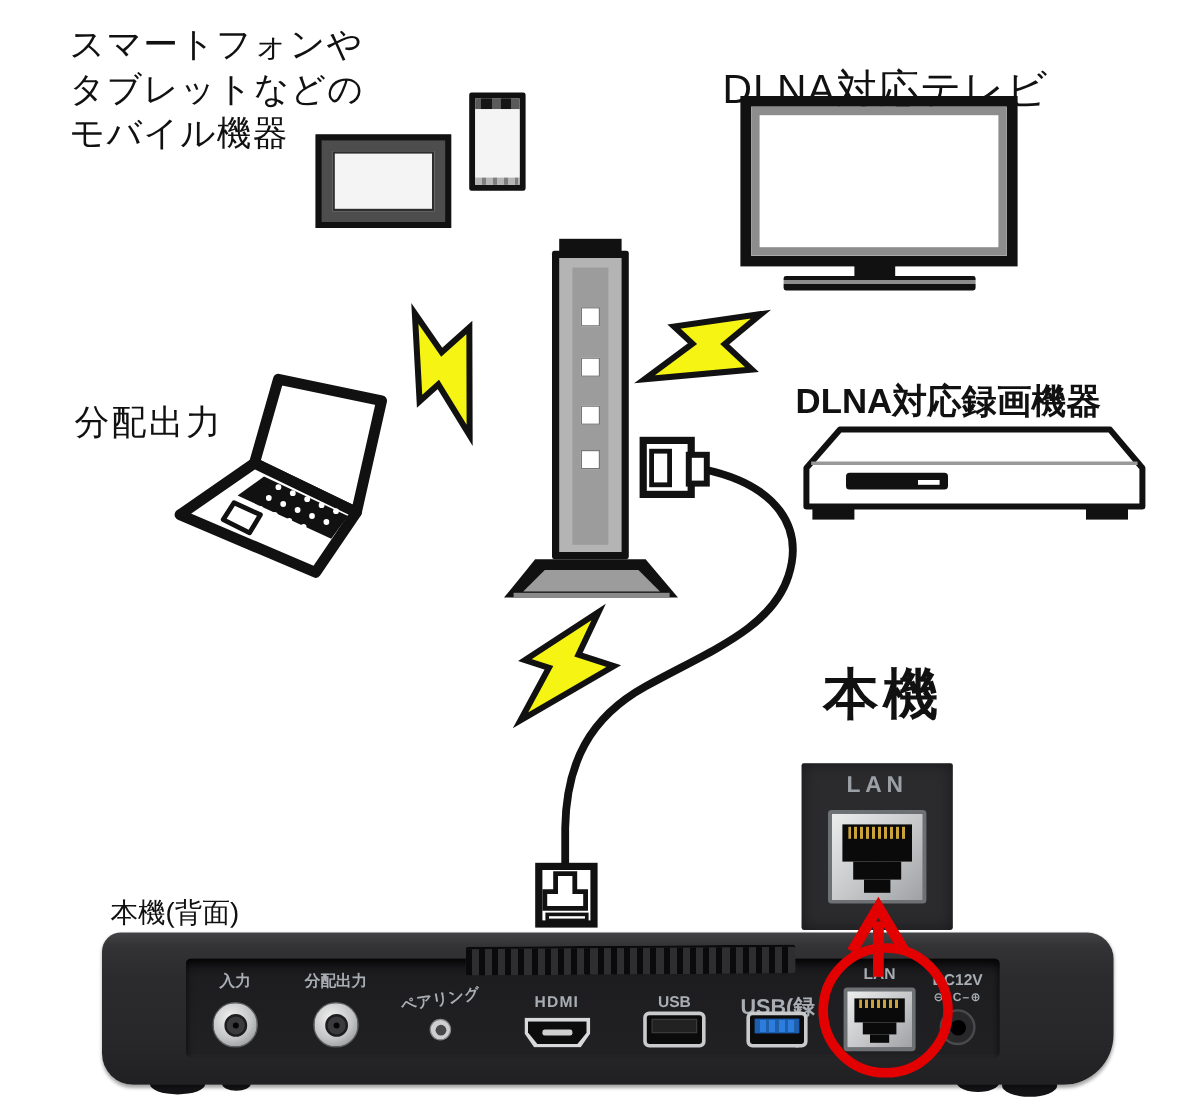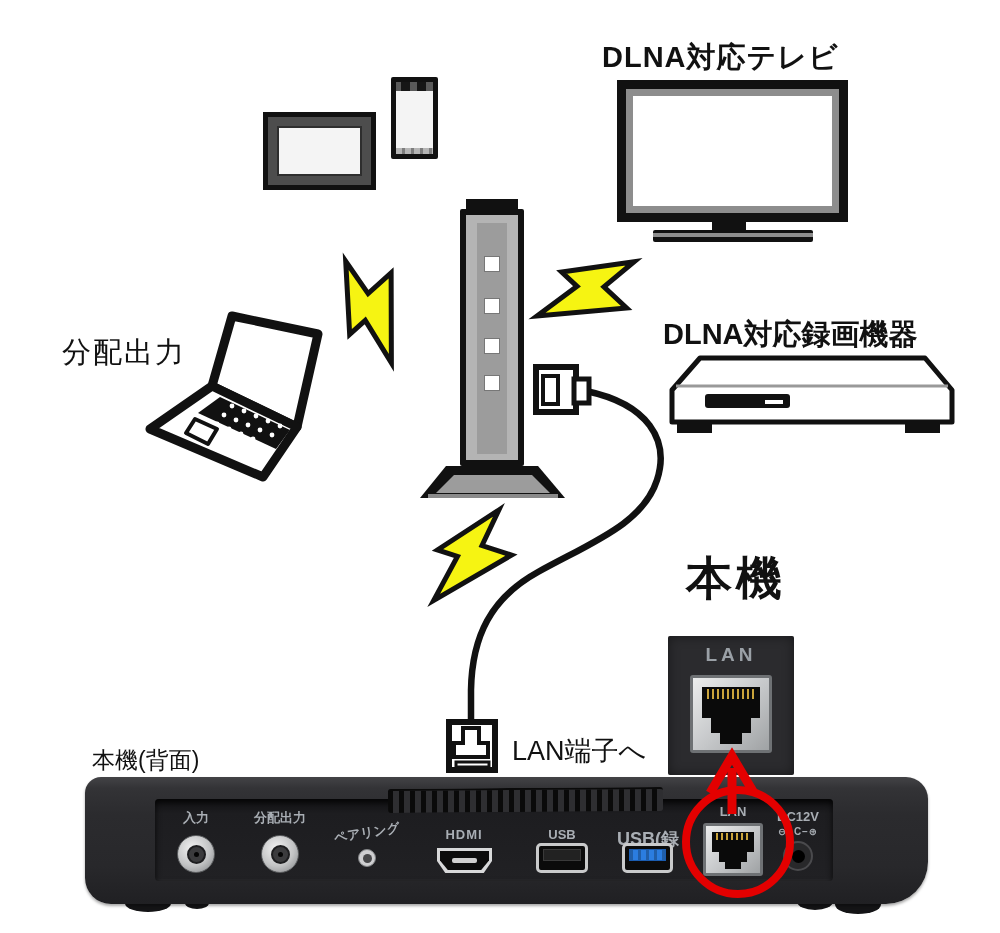--- a/index.html
+++ b/index.html
@@ -1,20 +1,20 @@
 <!DOCTYPE html>
 <html><head>
 <meta charset="utf-8">
 <style>
   html,body{margin:0;padding:0;background:#fff;}
   .canvas{position:relative;width:1000px;height:933px;background:#fff;overflow:hidden;
           font-family:"Liberation Sans","DejaVu Sans",sans-serif;color:#111;}
   .t{position:absolute;font-weight:500;}
   .t.mobile{left:58px;top:20px;font-size:29px;line-height:37px;white-space:pre-line;letter-spacing:1px;}
-  .t.tvl{left:602px;top:38px;font-size:29px;letter-spacing:1px;font-weight:bold;}
+  .t.tvl{left:602px;top:52px;font-size:34px;letter-spacing:1px;}
   .t.pcl{left:62px;top:333px;font-size:29px;letter-spacing:2px;}
   .t.recl{left:663px;top:315px;font-size:29px;font-weight:bold;}
   .t.unitl{left:686px;top:548px;font-size:46px;font-weight:700;letter-spacing:4px;}
   .t.lantol{left:512px;top:733px;font-size:27px;}
   .t.rearl{left:92px;top:745px;font-size:23px;}
 
   
   .tablet{position:absolute;left:263px;top:112px;width:113px;height:78px;box-sizing:border-box;
           border:5px solid #111;background:#4d4d4d;padding:9px;}
   .tab-scr{width:100%;height:100%;box-sizing:border-box;background:#f4f4f4;border:2px solid #2e2e2e;}
@@ -104,25 +104,27 @@
 
   .redcircle{position:absolute;left:682px;top:786px;width:112px;height:112px;border:8px solid #e30000;
         border-radius:50%;box-sizing:border-box;z-index:30;}
   .redarrow{position:absolute;left:698px;top:746px;z-index:31;}
 </style>
 </head>
 <body>
 
 <div class="canvas">
 
+  <div class="t mobile">スマートフォンや
+タブレットなどの
+モバイル機器</div>
   <div class="t tvl">DLNA対応テレビ</div>
   <div class="t pcl">分配出力</div>
   <div class="t recl">DLNA対応録画機器</div>
   <div class="t unitl">本機</div>
-  <div class="t lantol">LAN端子へ</div>
   <div class="t rearl">本機(背面)</div>
 
   <div class="tablet">
       <div class="tab-scr"></div>
     </div>
   <div class="phone">
     <div class="ph-top"></div>
     <div class="ph-scr"></div>
     <div class="ph-bot"></div>
   </div>

